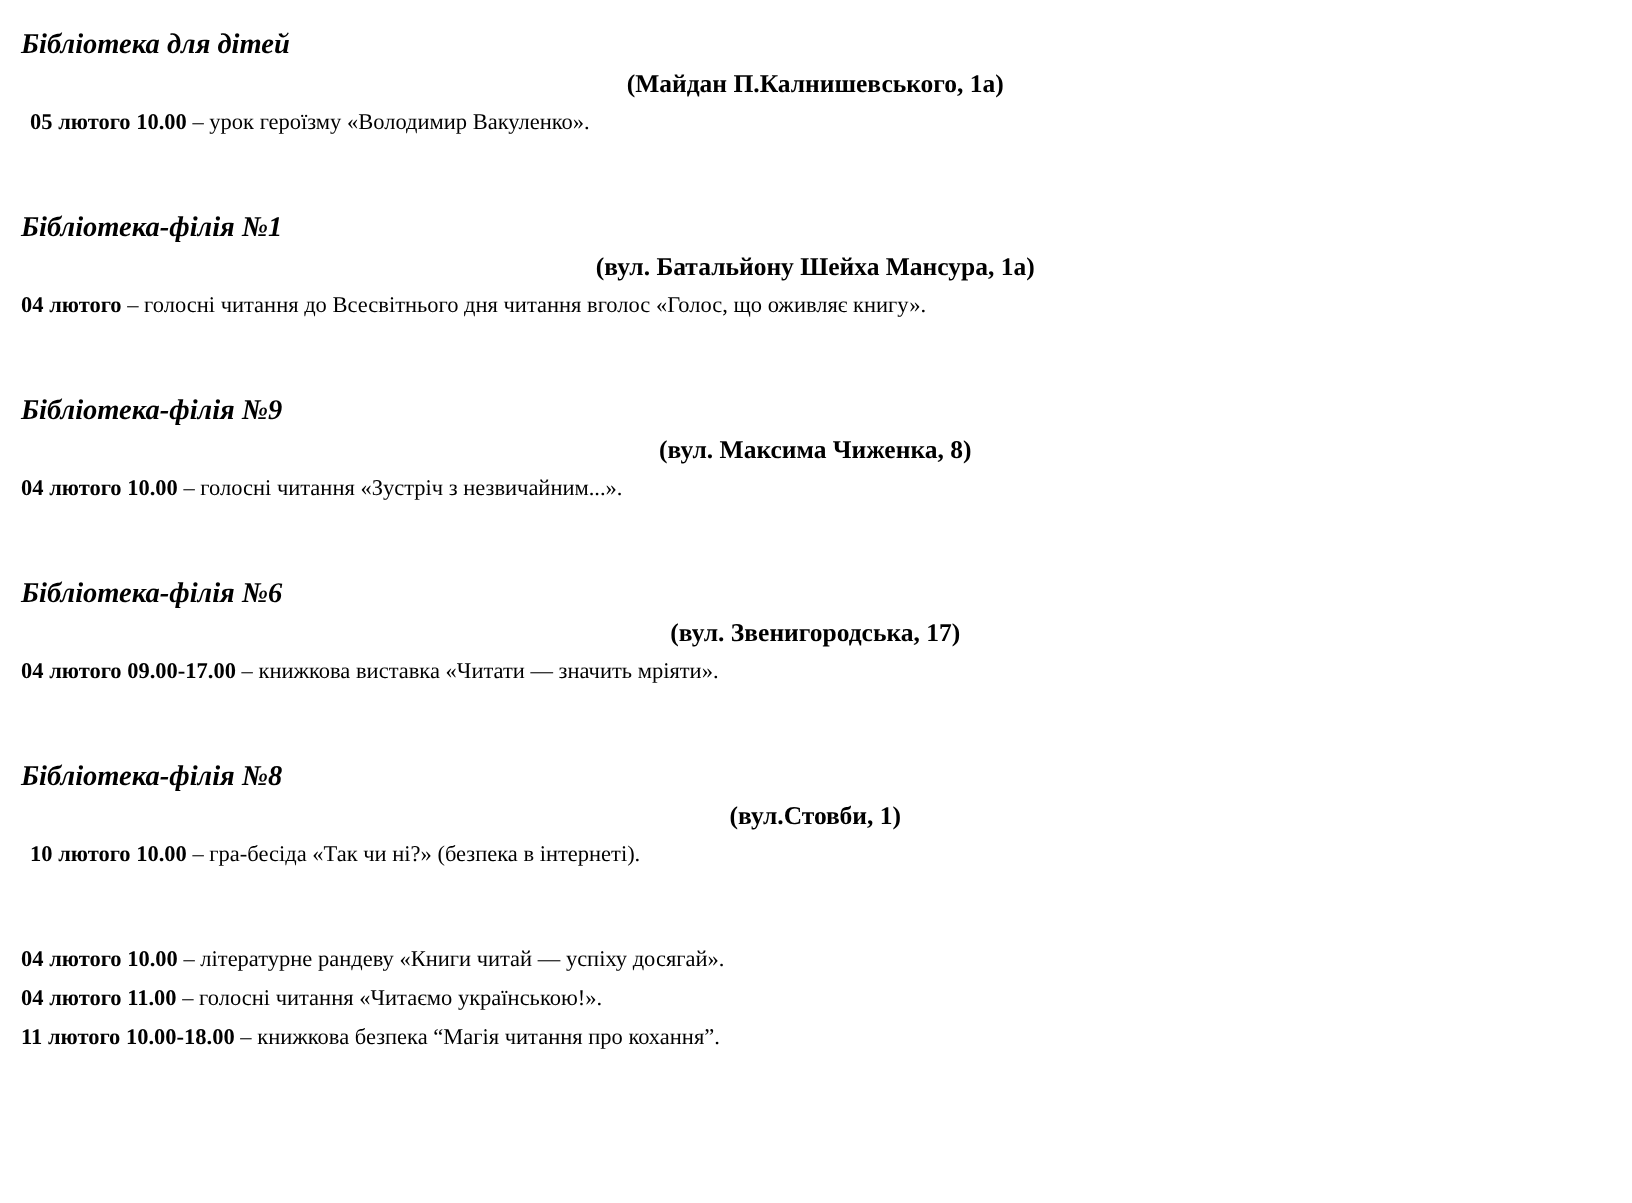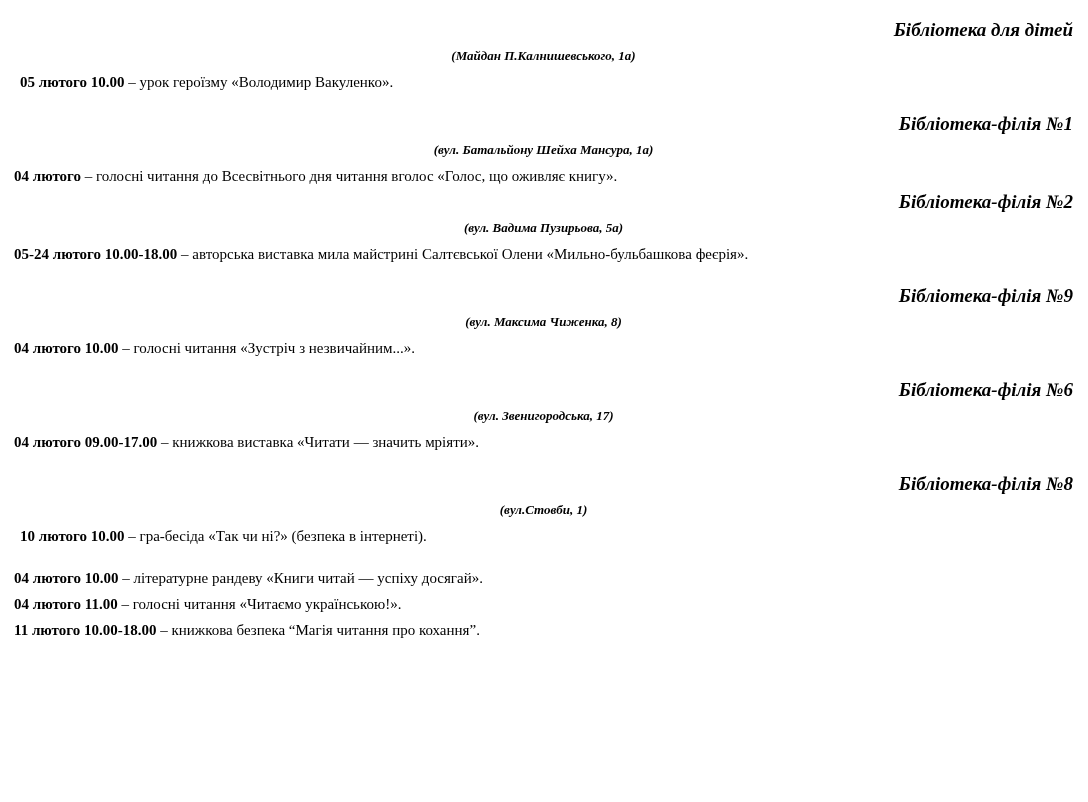--- a/index.html
+++ b/index.html
@@ -12,35 +12,34 @@
     width: 1088px;
     height: 802px;
     box-sizing: border-box;
     background: #ffffff;
     color: #000000;
     font-family: "Liberation Serif", "DejaVu Serif", serif;
     padding: 17px 15px 0 14px;
     overflow: hidden;
   }
   .sec { margin: 0; }
-  .sec.gap { margin-top: 16px; }
+  .sec.gap { margin-top: 44px; }
   .sec-title {
     margin: 0;
-    text-align: right;
+    text-align: left;
     font-weight: bold;
     font-style: italic;
     font-size: 19px;
     line-height: 26px;
   }
   .sec-addr {
     margin: 0;
     text-align: center;
     font-weight: bold;
-    font-style: italic;
-    font-size: 13px;
+    font-size: 17px;
     line-height: 26px;
   }
   .event {
     margin: 0;
     font-size: 15px;
     line-height: 26px;
     white-space: pre-wrap;
   }
   .event .date { font-weight: bold; }
   .event.ind { padding-left: 6px; }
@@ -56,25 +55,20 @@
     <p class="sec-addr">(Майдан П.Калнишевського, 1а)</p>
     <p class="event ind"><span class="date">05 лютого 10.00</span><span> – урок героїзму «Володимир Вакуленко».</span></p>
   </div>
 
   <div class="sec gap">
     <p class="sec-title">Бібліотека-філія №1</p>
     <p class="sec-addr">(вул. Батальйону Шейха Мансура, 1а)</p>
     <p class="event"><span class="date">04 лютого</span><span> – голосні читання до Всесвітнього дня читання вголос «Голос, що оживляє книгу».</span></p>
   </div>
 
-  <div class="sec">
-    <p class="sec-title">Бібліотека-філія №2</p>
-    <p class="sec-addr">(вул. Вадима Пузирьова, 5а)</p>
-    <p class="event just"><span class="date">05-24 лютого 10.00-18.00</span><span> – авторська виставка мила майстрині Салтєвської Олени «Мильно-бульбашкова феєрія».</span></p>
-  </div>
 
   <div class="sec gap">
     <p class="sec-title">Бібліотека-філія №9</p>
     <p class="sec-addr">(вул. Максима Чиженка, 8)</p>
     <p class="event"><span class="date">04 лютого 10.00</span><span> – голосні читання «Зустріч з незвичайним...».</span></p>
   </div>
 
   <div class="sec gap">
     <p class="sec-title">Бібліотека-філія №6</p>
     <p class="sec-addr">(вул. Звенигородська, 17)</p>

